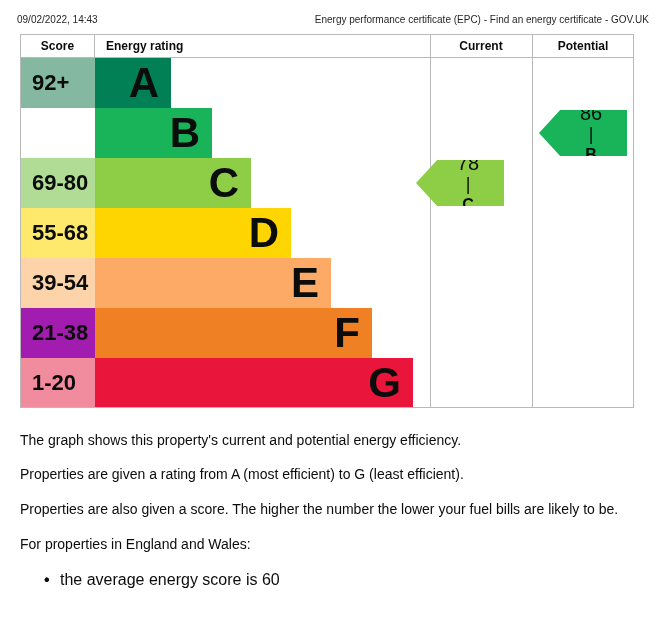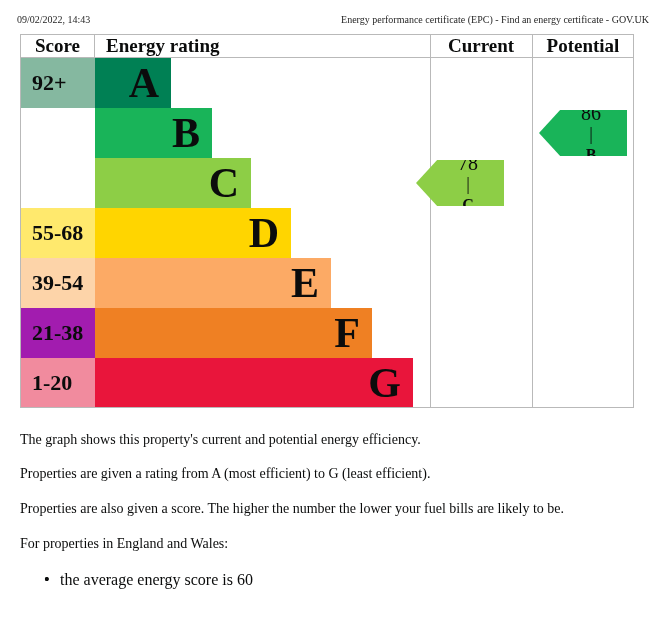--- a/index.html
+++ b/index.html
@@ -1,28 +1,28 @@
 <!DOCTYPE html>
 <html><head>
 <meta charset="utf-8">
 <style>
   * { margin:0; padding:0; box-sizing:border-box; }
   html,body { background:#ffffff; }
   .page {
     position:relative; width:666px; height:618px; background:#ffffff;
-    font-family:Liberation Serif, serif; color:#0b0c0c; overflow:hidden;
+    font-family:Liberation Sans, sans-serif; color:#0b0c0c; overflow:hidden;
   }
   
   .print-header { position:absolute; top:14px; left:17px; right:17px;
     font-size:10px; color:#262626; display:flex; justify-content:space-between; }
   
   .epc-table { position:absolute; left:20px; top:34px; width:614px; height:374px;
     border:1px solid #b9b9b9; }
   .epc-header { position:absolute; left:0; top:0; width:100%; height:23px;
-    border-bottom:1px solid #b9b9b9; font-weight:bold; font-size:19px; line-height:22px; }
+    border-bottom:1px solid #b9b9b9; font-weight:bold; font-size:12px; line-height:22px; }
   .h-score { position:absolute; left:0; top:0; width:74px; height:23px;
     text-align:center; border-right:1px solid #b9b9b9; }
   .h-rating { position:absolute; left:74px; top:0; width:335px; height:23px; padding-left:11px; }
   .h-current { position:absolute; left:409px; top:0; width:102px; height:23px; text-align:center; }
   .h-potential { position:absolute; left:511px; top:0; width:102px; height:23px; text-align:center; }
   .v-line { position:absolute; top:0; bottom:0; width:0; border-left:1px solid #b9b9b9; }
   .v-line.current-col { left:409px; }
   .v-line.potential-col { left:511px; }
   .band-row { position:absolute; left:0; width:613px; }
   .score-cell { position:absolute; left:0; top:0; bottom:0; width:74px;
@@ -73,20 +73,21 @@
           <div class="band-bar" style="background: rgb(0, 128, 84); width: 76px;">
             <span class="band-letter">A</span>
           </div>
         </div>
         <div class="band-row" style="top: 73px; height: 50px;">
           <div class="band-bar" style="background: rgb(25, 180, 89); width: 117px;">
             <span class="band-letter">B</span>
           </div>
         </div>
         <div class="band-row" style="top: 123px; height: 50px;">
+          <div class="score-cell" style="background: rgb(176, 220, 149);">69-80</div>
           <div class="band-bar" style="background: rgb(141, 206, 70); width: 156px;">
             <span class="band-letter">C</span>
           </div>
         </div>
         <div class="band-row" style="top: 173px; height: 50px;">
           <div class="score-cell" style="background: rgb(255, 233, 109);">55-68</div>
           <div class="band-bar" style="background: rgb(255, 213, 0); width: 196px;">
             <span class="band-letter">D</span>
           </div>
         </div>

